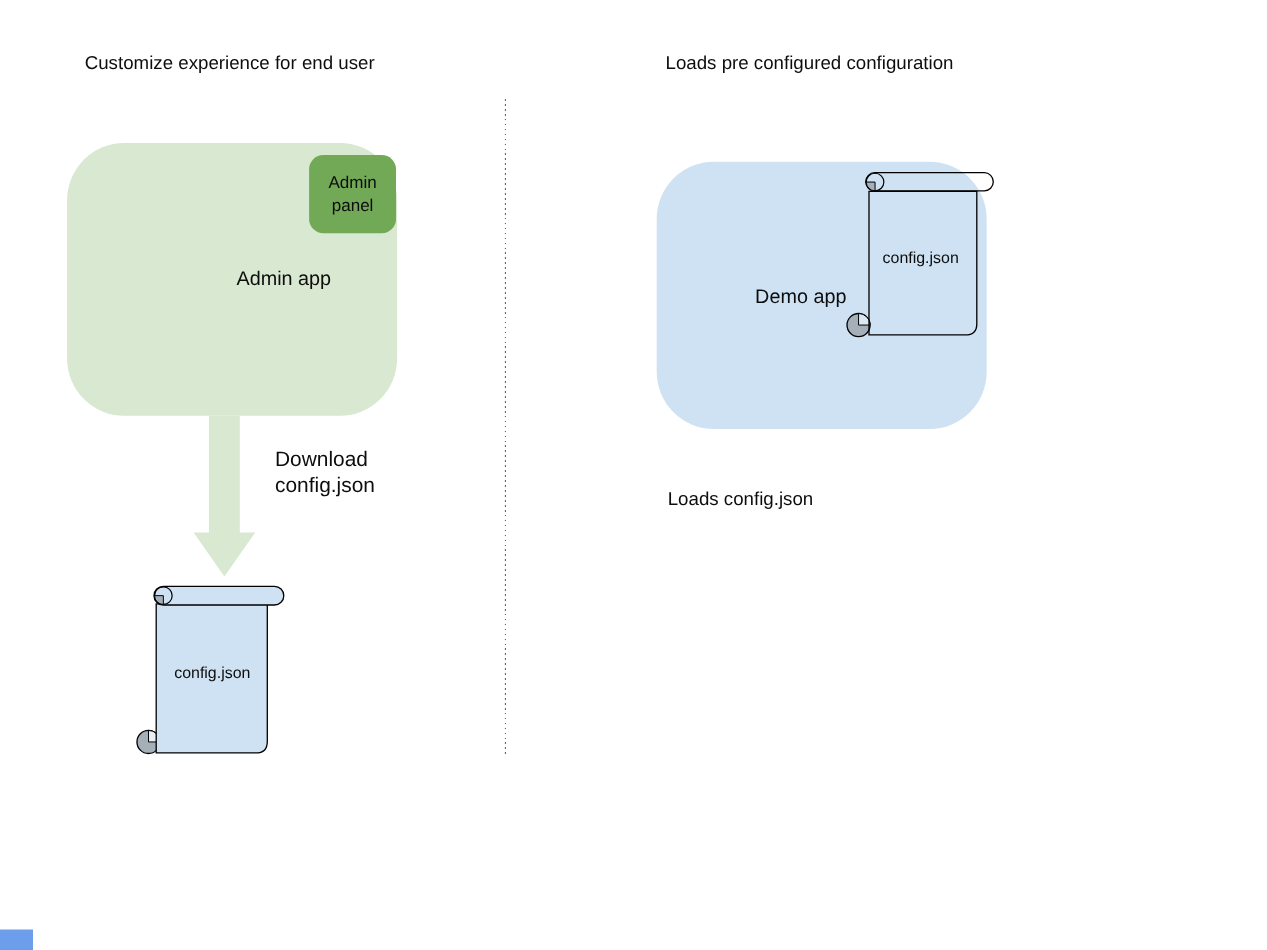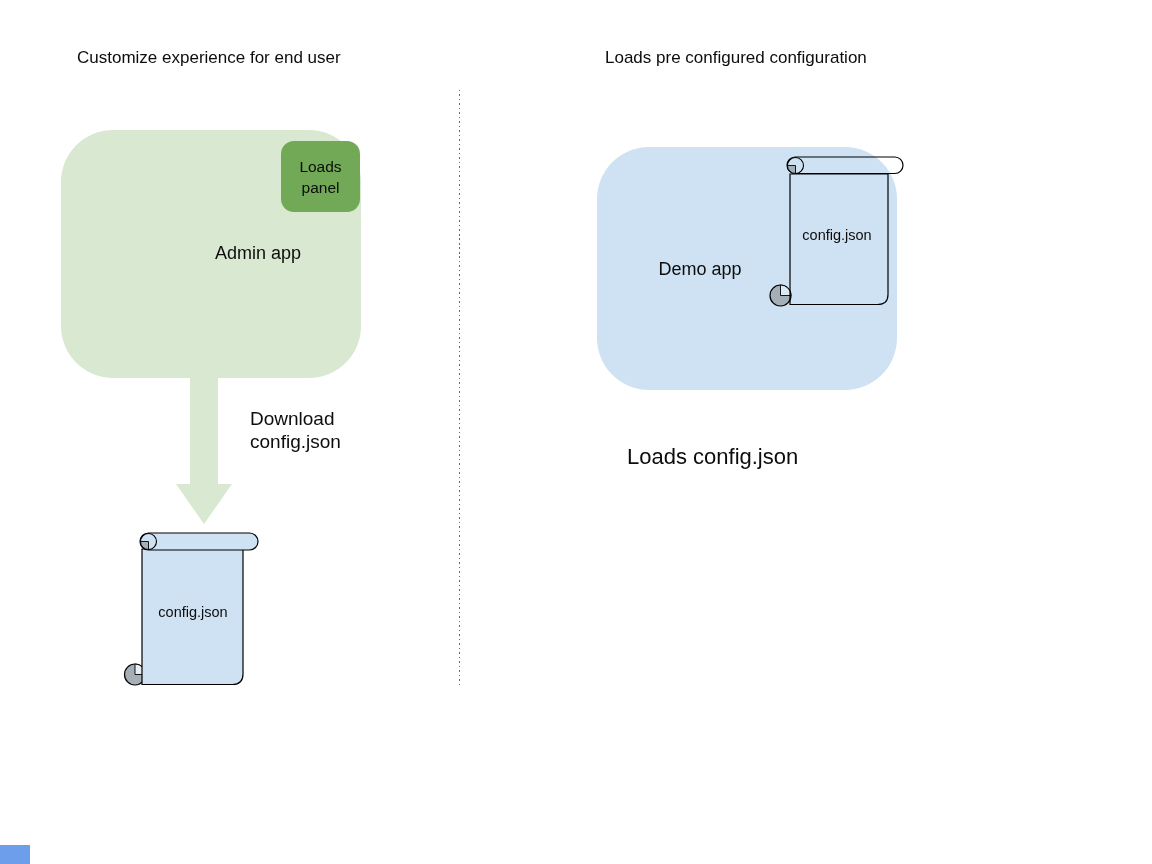--- a/index.html
+++ b/index.html
@@ -36,33 +36,33 @@
     position:absolute;left:250px;top:408px;font-size:19px;line-height:22.5px;
     white-space:pre-line;color:#0d0d0d;
   }
 
   .demo-app{
     position:absolute;left:597px;top:147px;width:300px;height:243px;
     background:var(--demo-app-fill,#cfe2f3);border-radius:52px;
   }
   .demo-app-label{
     position:absolute;left:597px;top:259px;width:206px;text-align:center;
-    font-size:18px;color:#0d0d0d;
+    font-size:18px;color:#0d0d0d;padding-left:28px;
   }
 
   .scroll-svg{position:absolute;}
   .scroll-left{left:118px;top:525px;}
   .scroll-right{left:763px;top:150px;}
   .scroll-label{
     position:absolute;font-size:14.5px;color:#0d0d0d;text-align:center;white-space:nowrap;
   }
   .scroll-label-left{left:150px;top:604px;width:86px;}
   .scroll-label-right{left:794px;top:227px;width:86px;}
 
-  .caption{position:absolute;left:627px;top:444px;font-size:22px;color:#0d0d0d;}
+  .caption{position:absolute;left:607px;top:444px;font-size:17px;color:#0d0d0d;}
 
   .corner-artifact{
     position:absolute;left:0;bottom:0;width:30px;height:19px;
     background:var(--corner-fill,#6d9eeb);
   }
 
   .shape-stroke{stroke:#000;stroke-width:1.2;}
   .blue-fill{fill:var(--scroll-fill,#cfe2f3);}
   .no-fill{fill:none;}
   .curl-fill{fill:var(--curl-fill,#a5afb8);}
@@ -74,21 +74,21 @@
 
 <div class="canvas">
 
   <div class="title title-right">Loads pre configured configuration</div>
   <div class="title title-left">Customize experience for end user</div>
 
   <div class="divider"></div>
 
   <div class="admin-app"></div>
   <div class="admin-panel">
-    <span>Loads panel</span>
+    <span>Admin panel</span>
   </div>
   <div class="admin-app-label">Admin app</div>
 
   <svg class="down-arrow" width="68" height="150" viewBox="0 0 68 150">
     <polygon class="arrow-fill" points="20,0 48,0 48,106 62,106 34,146 6,106 20,106"></polygon>
   </svg>
   <div class="arrow-label">Download
 config.json</div>
 
   <svg class="scroll-svg scroll-left" width="150" height="170" viewBox="0 0 150 170">

